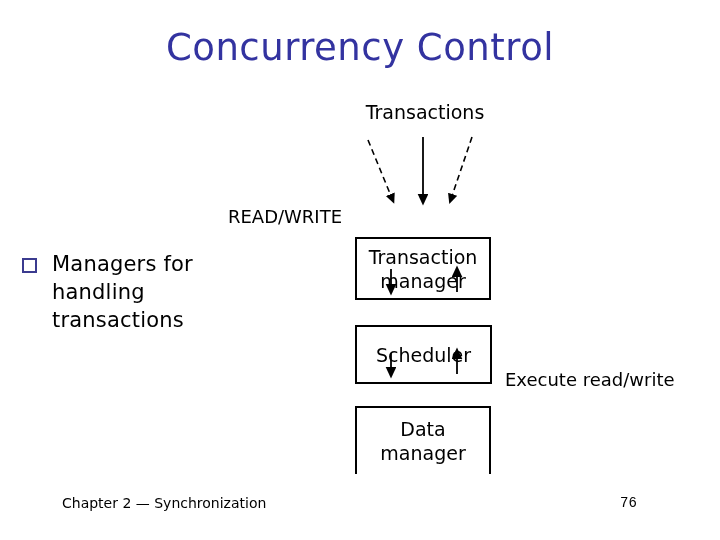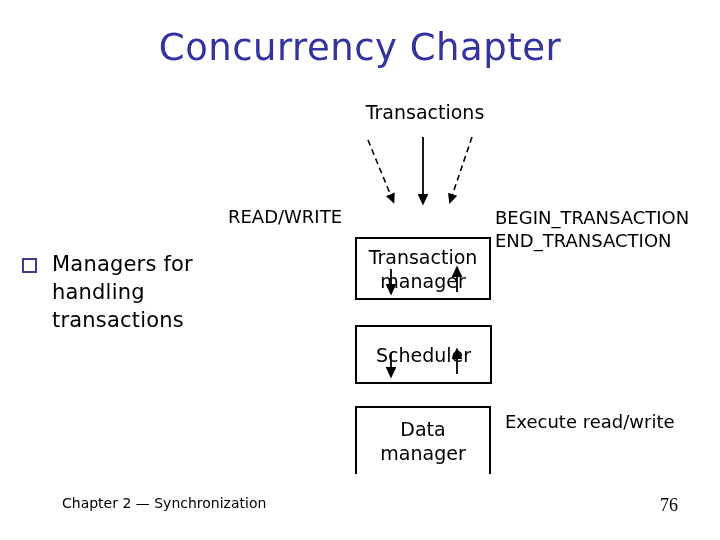--- a/index.html
+++ b/index.html
@@ -113,21 +113,21 @@
     line-height: 23px;
   }
   #label-lock {
     left: 495px;
     top: 287px;
     width: 225px;
     line-height: 23px;
   }
   #label-execute {
     left: 505px;
-    top: 411px;
+    top: 369px;
     width: 210px;
     text-align: left;
   }
 
   svg#arrows {
     position: absolute;
     left: 0;
     top: 0;
     width: 720px;
     height: 470px;
@@ -138,45 +138,43 @@
   #footer-left {
     position: absolute;
     left: 62px;
     top: 495px;
     font-family: "DejaVu Sans", sans-serif;
     font-size: 14px;
     color: #000000;
   }
   #footer-right {
     position: absolute;
-    left: 660px;
+    left: 620px;
     top: 495px;
-    font-family: Liberation Serif, serif;
-    font-size: 18px;
+    font-family: Liberation Mono, monospace;
+    font-size: 14px;
     color: #000000;
   }
 </style>
 </head>
 <body>
 
-<div id="slide-title">Concurrency Chapter</div>
+<div id="slide-title">Concurrency Control</div>
 
 <div id="bullet-block">
   <div id="bullet-marker"></div>
   <div id="bullet-text">Managers for handling transactions</div>
 </div>
 
 <div id="diagram">
 
   <div class="dlabel" id="label-transactions">Transactions</div>
 
   <div class="dlabel" id="label-readwrite">READ/WRITE</div>
 
-  <div class="dlabel" id="label-begin-end">BEGIN_TRANSACTION
-END_TRANSACTION</div>
 
 
   <div class="dlabel" id="label-execute">Execute read/write</div>
 
   <div class="dbox" style="left:355px; top:205px; width:136px; height:63px;">Transaction
 manager</div>
 
   <div class="dbox" style="left:355px; top:293px; width:137px; height:59px;">Scheduler</div>
 
   <div class="dbox clipped" style="left:355px; top:374px; width:136px; height:68px;">Data

